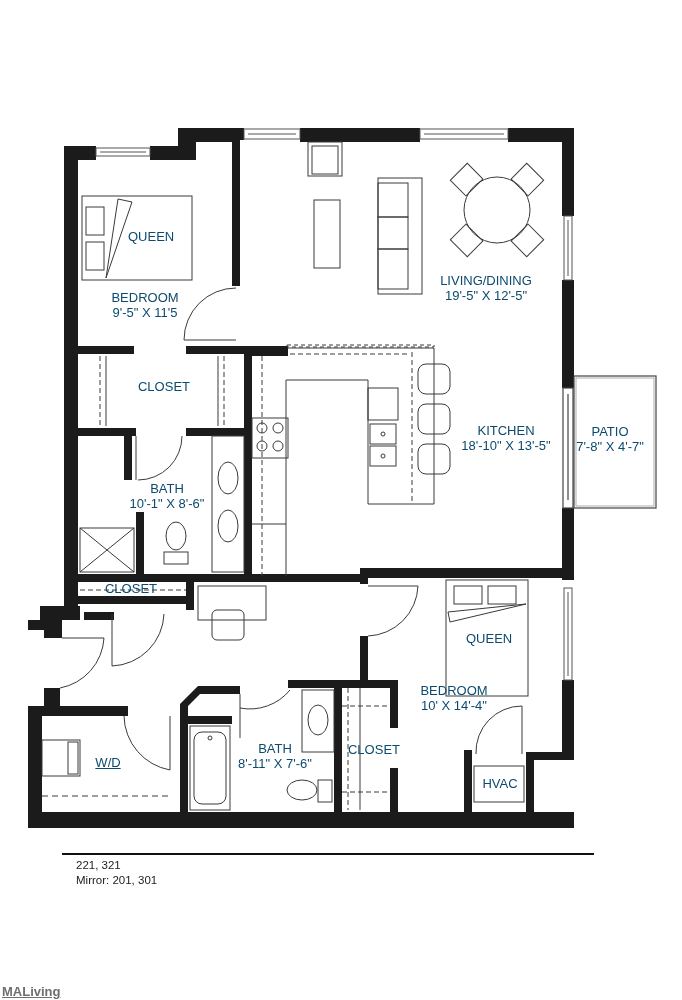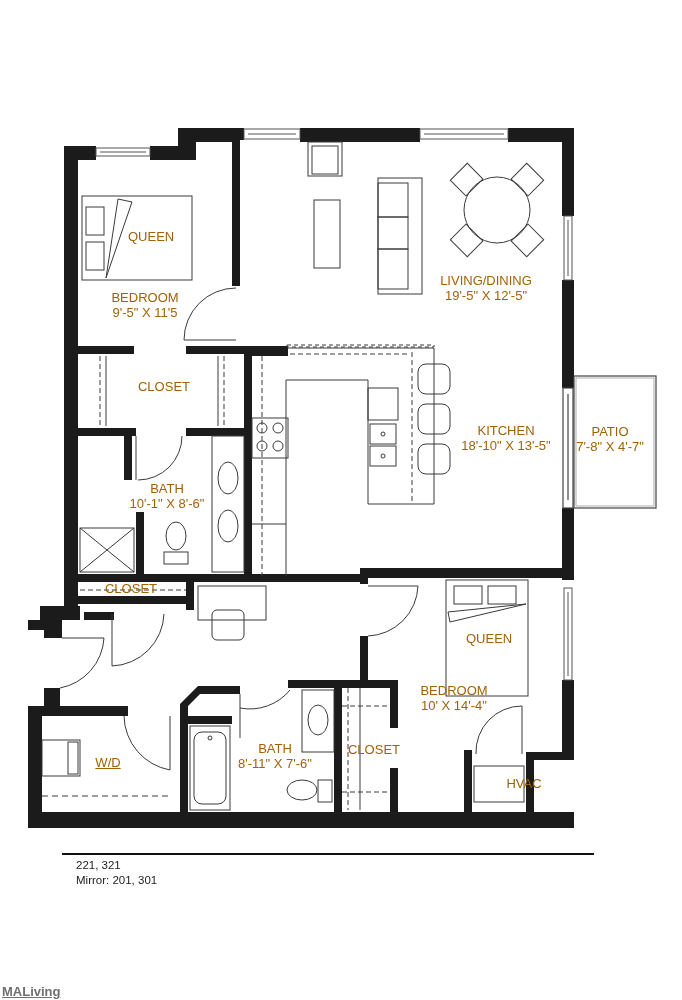--- a/index.html
+++ b/index.html
@@ -1,20 +1,20 @@
 <!DOCTYPE html>
 <html><head>
   <meta charset="utf-8">
   <style>
     html, body { margin: 0; padding: 0; background: #ffffff; }
     body { width: 682px; height: 1000px; position: relative; overflow: hidden;
            font-family: "Liberation Sans", sans-serif; color: #1a1a1a; }
     #plan { position: absolute; left: 0; top: 0; width: 682px; height: 850px; }
     .lbl { position: absolute; text-align: center; font-family: "Liberation Sans", sans-serif;
-           color: #a16207; line-height: 1.12; white-space: nowrap; }
+           color: #0c4a6e; line-height: 1.12; white-space: nowrap; }
     .lbl .n { display: block; font-size: 13px; }
     .lbl .d { display: block; font-size: 13px; }
     .title-block { position: absolute; left: 62px; top: 852px; width: 540px; }
     .unit-title { font-size: 36px; line-height: 40px; letter-spacing: 0px; color: #111; }
     .title-rule { height: 2px; background: #111; width: 532px; margin-top: 1px; }
     .summary { font-size: 22.5px; line-height: 30px; color: #111; margin-top: 0px; }
     .units { font-size: 11.5px; line-height: 15px; color: #222; margin-left: 14px; margin-top: 3px; }
     .watermark { position: absolute; left: 2px; top: 984px; font-size: 13px; color: #6f6f6f;
                  font-weight: bold; text-decoration: underline; }
   </style>
@@ -263,21 +263,21 @@
 <div class="lbl" style="left:88px;top:756px;width:40px;text-decoration:underline;">
   <span class="n">W/D</span>
 </div>
 <div class="lbl" style="left:232px;top:742px;width:86px;">
   <span class="n">BATH</span>
   <span class="d">8'-11" X 7'-6"</span>
 </div>
 <div class="lbl" style="left:344px;top:743px;width:60px;">
   <span class="n">CLOSET</span>
 </div>
-<div class="lbl" style="left:476px;top:777px;width:48px;padding-left:24px;">
+<div class="lbl" style="left:476px;top:777px;width:48px;">
   <span class="n">HVAC</span>
 </div>
 
 <div class="title-block">
   <div class="title-rule"></div>
   <div class="units">221, 321</div>
   <div class="units" style="margin-top:0;">Mirror: 201, 301</div>
 </div>
 
 <div class="watermark">MALiving</div>

